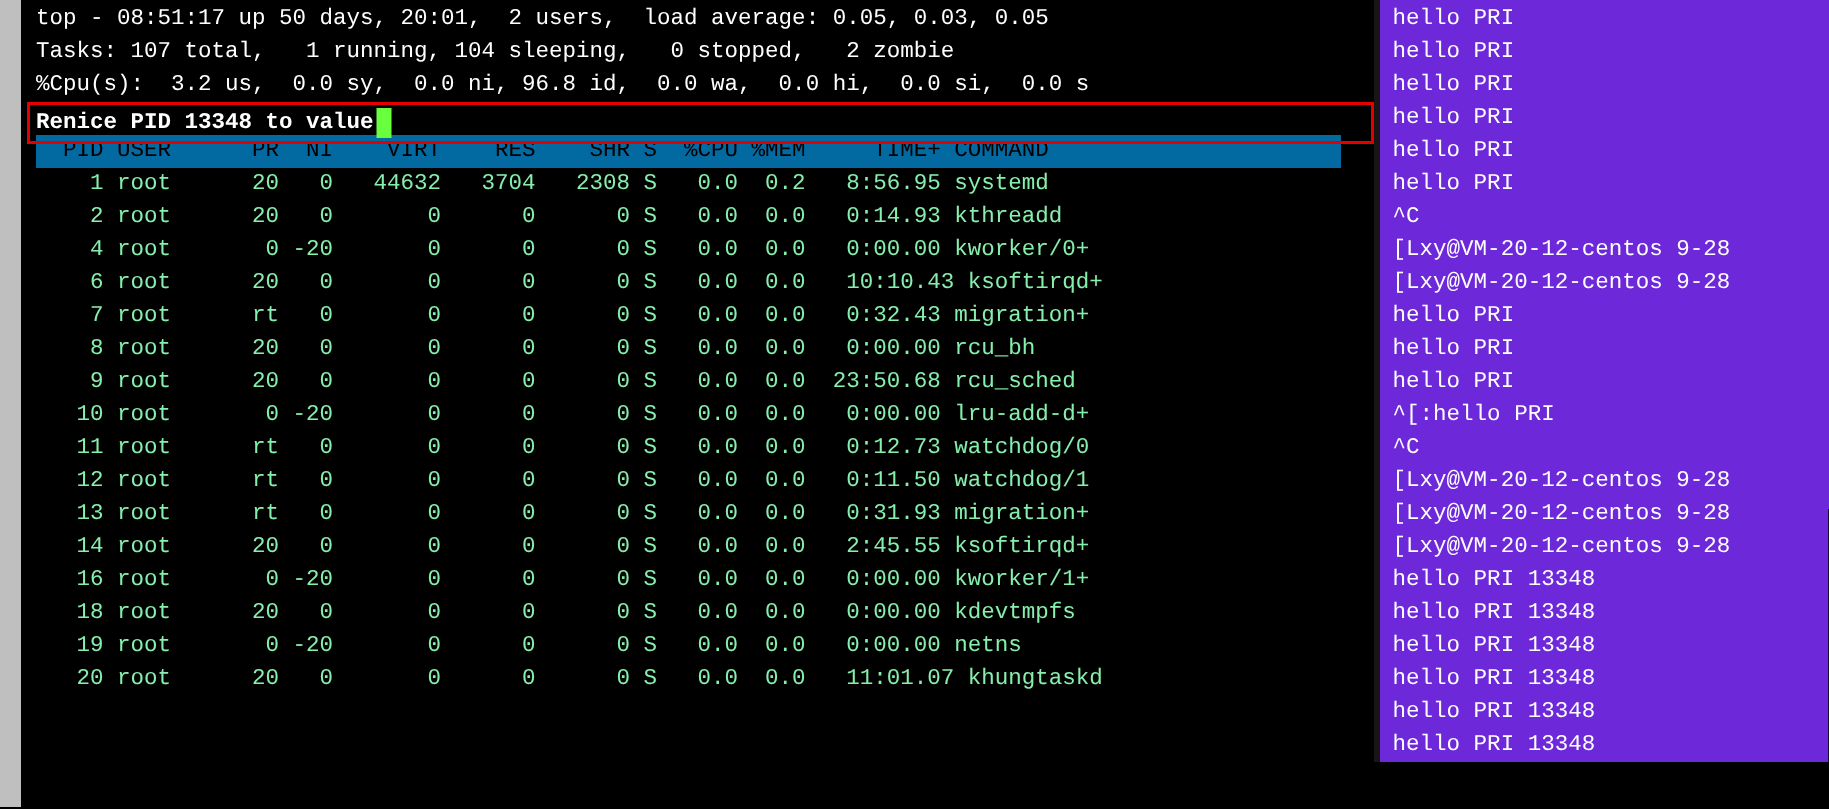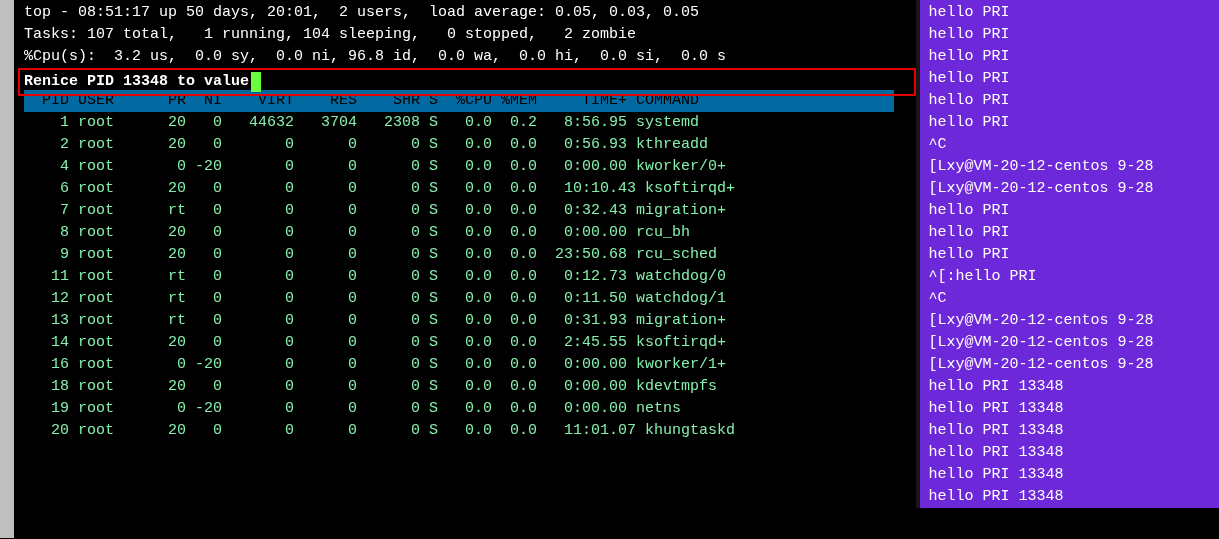--- a/index.html
+++ b/index.html
@@ -31,26 +31,27 @@
       <div class="line">%Cpu(s):  3.2 us,  0.0 sy,  0.0 ni, 96.8 id,  0.0 wa,  0.0 hi,  0.0 si,  0.0 s</div>
       <div style="height:22px;position:relative">
         <div class="renice-box" style="position:static;margin-left:-6px">
           <span class="renice-label">Renice PID 13348 to value</span>
           <span class="cursor"></span>
         </div>
       </div>
       <div class="header-row">  PID USER      PR  NI    VIRT    RES    SHR S  %CPU %MEM     TIME+ COMMAND   </div>
       <div id="proc-list">
           <div class="proc-row">    1 root      20   0   44632   3704   2308 S   0.0  0.2   8:56.95 systemd   </div>
-          <div class="proc-row">    2 root      20   0       0      0      0 S   0.0  0.0   0:56.93 kthreadd  </div>
+          <div class="proc-row">    2 root      20   0       0      0      0 S   0.0  0.0   0:14.93 kthreadd  </div>
           <div class="proc-row">    4 root       0 -20       0      0      0 S   0.0  0.0   0:00.00 kworker/0+</div>
           <div class="proc-row">    6 root      20   0       0      0      0 S   0.0  0.0   10:10.43 ksoftirqd+</div>
           <div class="proc-row">    7 root      rt   0       0      0      0 S   0.0  0.0   0:32.43 migration+</div>
           <div class="proc-row">    8 root      20   0       0      0      0 S   0.0  0.0   0:00.00 rcu_bh    </div>
           <div class="proc-row">    9 root      20   0       0      0      0 S   0.0  0.0  23:50.68 rcu_sched </div>
+          <div class="proc-row">   10 root       0 -20       0      0      0 S   0.0  0.0   0:00.00 lru-add-d+</div>
           <div class="proc-row">   11 root      rt   0       0      0      0 S   0.0  0.0   0:12.73 watchdog/0</div>
           <div class="proc-row">   12 root      rt   0       0      0      0 S   0.0  0.0   0:11.50 watchdog/1</div>
           <div class="proc-row">   13 root      rt   0       0      0      0 S   0.0  0.0   0:31.93 migration+</div>
           <div class="proc-row">   14 root      20   0       0      0      0 S   0.0  0.0   2:45.55 ksoftirqd+</div>
           <div class="proc-row">   16 root       0 -20       0      0      0 S   0.0  0.0   0:00.00 kworker/1+</div>
           <div class="proc-row">   18 root      20   0       0      0      0 S   0.0  0.0   0:00.00 kdevtmpfs </div>
           <div class="proc-row">   19 root       0 -20       0      0      0 S   0.0  0.0   0:00.00 netns     </div>
           <div class="proc-row">   20 root      20   0       0      0      0 S   0.0  0.0   11:01.07 khungtaskd</div>
         </div>
     </div>

